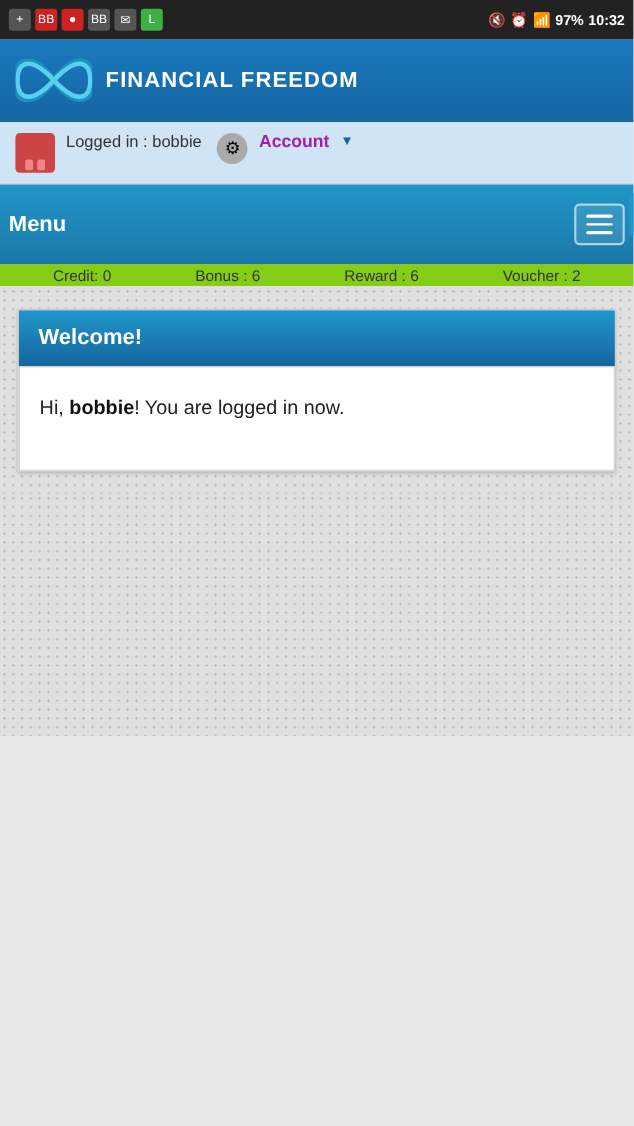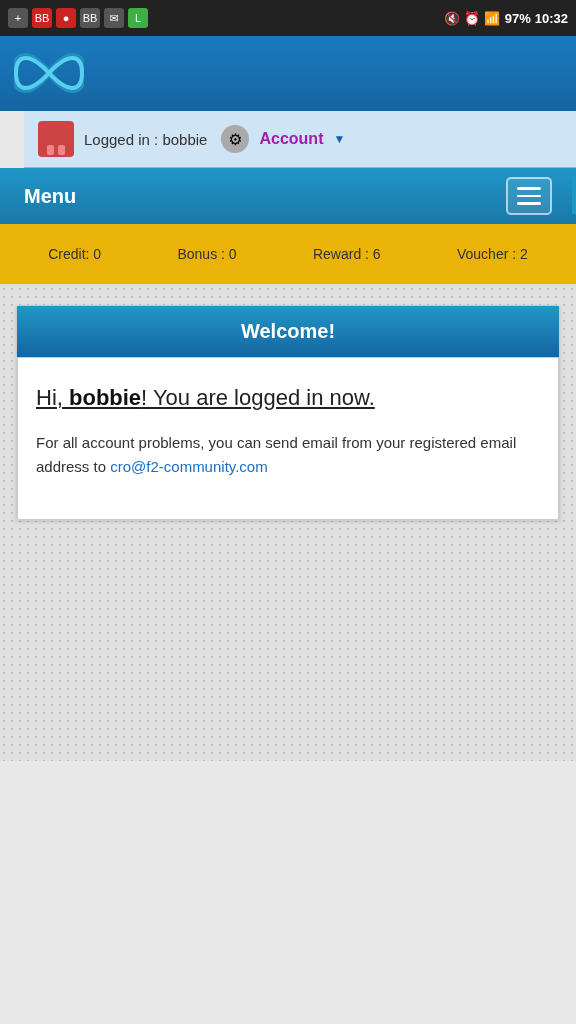--- a/index.html
+++ b/index.html
@@ -55,24 +55,23 @@
     }
     .header-text-block .line2 {
       font-size: 14px; letter-spacing: 2px;
     }
 
     
     .account-bar {
       background: #cfe4f5;
       padding: 10px 14px;
       display: flex;
-      align-items: center;
+      align-items: flex-start;
       gap: 10px;
       border-bottom: 1px solid #aac;
-      margin-left: 24px;
     }
     .user-avatar {
       width: 36px; height: 36px;
       background: #c44;
       border-radius: 4px;
       display: flex; align-items: center; justify-content: center;
       font-size: 22px;
     }
     .logged-in-text {
       font-size: 15px;
@@ -90,25 +89,25 @@
       font-size: 16px;
       color: #a21caf;
       font-weight: bold;
       cursor: pointer;
     }
     .chevron { font-size: 12px; color: #1a5fa8; }
 
     
     .menu-bar {
       background: linear-gradient(to bottom, #2196c8, #1a78a8);
-      height: 56px;
+      height: 72px;
       display: flex;
       align-items: center;
       justify-content: space-between;
-      padding: 0 24px;
+      padding: 0 8px;
       position: relative;
     }
     .menu-label {
       color: #fff;
       font-size: 20px;
       font-weight: bold;
     }
     .hamburger-btn {
       width: 46px; height: 38px;
       border: 2px solid rgba(255,255,255,0.6);
@@ -130,63 +129,61 @@
       top: 8px;
       width: 22px; height: 38px;
       background: #2196c8;
       border-radius: 0 5px 5px 0;
       display: flex; align-items: center; justify-content: center;
       color: #fff; font-size: 16px;
     }
 
     
     .stats-bar {
-      background: #eab308;
-      padding: 22px 10px;
+      background: #84cc16;
+      padding: 2px 10px;
       display: flex;
       justify-content: space-around;
       align-items: center;
       border-bottom: 1px solid #ddd;
     }
     .stat-item {
       font-size: 14px;
       color: #333;
     }
 
     
     .welcome-header {
       background: linear-gradient(to bottom, #2196c8, #1565a0);
       padding: 14px 18px;
       margin: 0;
     }
     .welcome-header h2 {
       color: #fff;
       font-size: 20px;
       font-weight: bold;
-      text-align: center;
     }
 
     
     .content-card {
       background: #fff;
       margin: 0;
       padding: 22px 18px 26px 18px;
       border: 1px solid #ccc;
     }
     .content-card p {
       font-size: 15px;
       color: #333;
       line-height: 1.6;
       margin-bottom: 14px;
     }
     .content-card .hi-line {
-      font-size: 22px;
+      font-size: 18px;
       margin-bottom: 16px;
       color: #222;
-      text-decoration: underline;
     }
     .content-card .hi-line strong {
       font-weight: bold;
       color: #111;
     }
     .link-blue {
       color: #1a6fc4;
       text-decoration: none;
     }
 
@@ -242,20 +239,21 @@
         <path d="M35,27 C35,27 22,10 12,10 C4,10 0,16 0,27 C0,38 4,44 12,44 C22,44 35,27 35,27 Z" stroke="#2090c0"></path>
         <path d="M35,27 C35,27 48,10 58,10 C66,10 70,16 70,27 C70,38 66,44 58,44 C48,44 35,27 35,27 Z" stroke="#2090c0"></path>
       </g>
       <g stroke="#5ad0f0" stroke-width="4" fill="none">
         <path d="M35,27 C35,27 22,12 12,12 C5,12 2,17 2,27 C2,37 5,42 12,42 C22,42 35,27 35,27 Z"></path>
         <path d="M35,27 C35,27 48,12 58,12 C65,12 68,17 68,27 C68,37 65,42 58,42 C48,42 35,27 35,27 Z"></path>
       </g>
     </svg>
   </div>
   <div class="header-text-block">
+    <div class="line1">FINANCIAL FREEDOM</div>
   </div>
 </div>
 
 <div class="account-bar">
   <div class="user-avatar">
     <svg width="32" height="32" viewBox="0 0 32 32">
       <circle cx="16" cy="10" r="7" fill="#c44"></circle>
       <rect x="4" y="20" width="24" height="14" rx="4" fill="#c44"></rect>
       <rect x="7" y="22" width="7" height="10" rx="2" fill="#e88"></rect>
       <rect x="18" y="22" width="7" height="10" rx="2" fill="#e88"></rect>
@@ -272,36 +270,33 @@
   <button class="hamburger-btn">
     <span></span>
     <span></span>
     <span></span>
   </button>
   <div class="side-tab">‹</div>
 </div>
 
 <div class="stats-bar">
   <span class="stat-item">Credit: 0</span>
-  <span class="stat-item">Bonus : 0</span>
+  <span class="stat-item">Bonus : 6</span>
   <span class="stat-item">Reward : 6</span>
   <span class="stat-item">Voucher : 2</span>
 </div>
 
 <div class="main-content">
   <div class="welcome-card">
 
     <div class="welcome-header">
       <h2>Welcome!</h2>
     </div>
 
     <div class="content-card">
       <p class="hi-line">
         <span>Hi, </span><strong>bobbie</strong><span>! You are logged in now.</span>
       </p>
-      <p>
-        <span>For all account problems, you can send email from your registered email address to </span><a href="#" class="link-blue">cro@f2-community.com</a>
-      </p>
     </div>
   </div>
 </div>
 
 <div class="bottom-bg"></div>
 
 </body></html>

